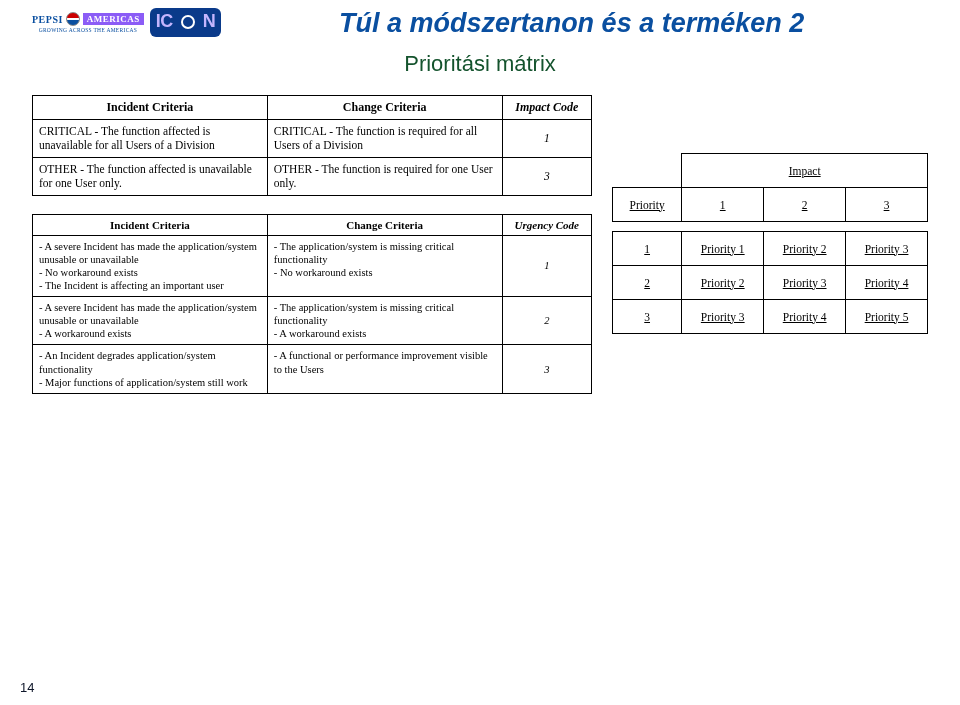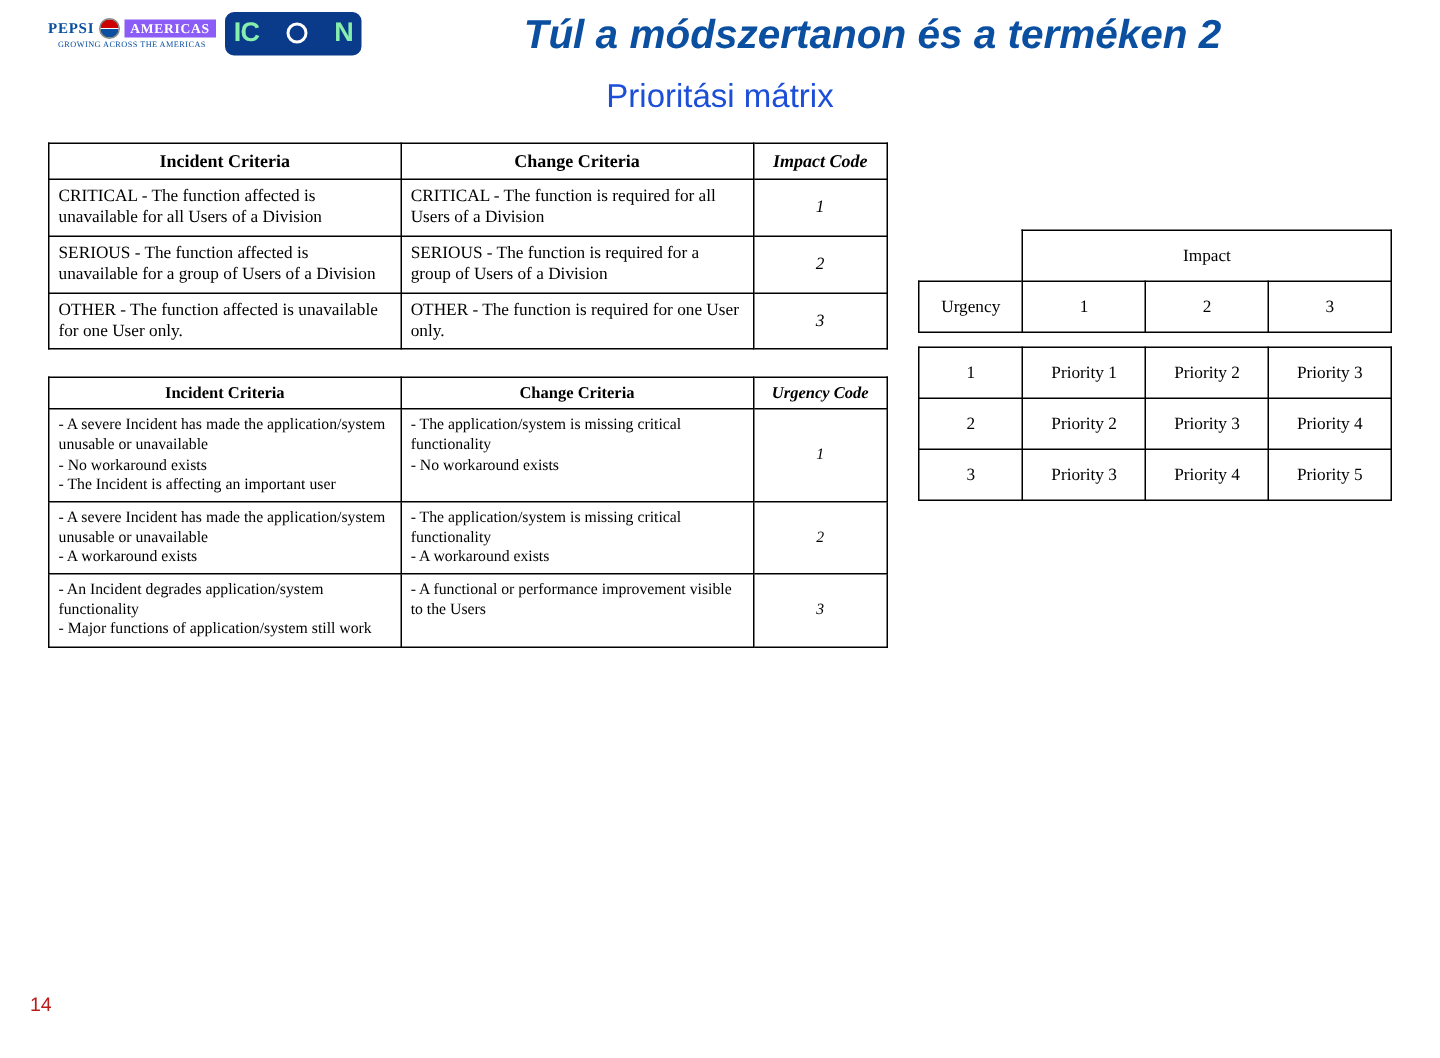--- a/index.html
+++ b/index.html
@@ -39,41 +39,41 @@
     background: linear-gradient(to bottom, #c00 0 45%, #fff 45% 55%, #0a4fa0 55% 100%);
     border: 1px solid #888;
   }
   .pepsi-text { font-size: 10px; font-weight: bold; color:#0a4fa0; letter-spacing: .5px;}
   .americas-box {
     background:#8b5cf6; color:#fff; font-size:9px; font-weight:bold;
     padding: 1px 4px; letter-spacing: .5px;
   }
   .pepsi-sub { font-size:5.5px; color:#0a4fa0; letter-spacing:.3px; margin-top:1px;}
   .icon-logo {
-    background:#0a3a8a; color:#86efac; font-weight:bold;
+    background:#0a3a8a; color:#c4b5fd; font-weight:bold;
     padding: 3px 6px 5px 6px; border-radius:6px;
     font-family: Arial, sans-serif; font-size:18px; letter-spacing:-.5px;
-    display:flex; align-items:center; gap:18px;
+    display:flex; align-items:center; gap:8px;
   }
   .icon-logo .dot { width:14px;height:14px;border-radius:50%;border:2px solid #fff; display:inline-block;}
   .title {
     flex: 1;
     text-align: center;
     font-family: "Arial", sans-serif;
     font-style: italic;
     font-weight: bold;
     font-size: 27px;
     color: #0a4fa0;
     padding-right: 20px;
   }
   .subtitle {
     text-align: center;
     font-family: Arial, sans-serif;
     font-size: 22px;
-    color: #1d4ed8;
+    color: #14532d;
     margin-top: 12px;
     margin-bottom: 18px;
   }
   .content {
     display: flex;
     padding: 0 32px;
     gap: 20px;
   }
   .leftcol { flex: 0 0 560px; }
   .rightcol { flex: 1; }
@@ -101,42 +101,43 @@
   .t2 th { font-size: 11px;}
   .t2 td { font-size: 10.5px; line-height: 1.25; margin-left: 22px;}
 
   
   .matrix-wrap { margin-top: 58px; }
   table.prio {
     border-collapse: collapse;
     width: 100%;
     font-family: "Times New Roman", Times, serif;
     font-size: 11.5px;
+    text-decoration: underline;
   }
   table.prio th, table.prio td {
     border: 1px solid #000;
     text-align: center;
     vertical-align: middle;
     padding: 10px 4px;
     height: 34px;
   }
   table.prio .noborder { border: none !important; }
   table.prio .impact-head {
     border:1px solid #000;
     font-weight: normal;
   }
   .matrix-gap td { border:none !important; height:10px !important; padding:0 !important; }
 
   .page-num {
     position: absolute;
     left: 20px;
-    bottom: 28px;
+    bottom: 10px;
     font-family: Arial, sans-serif;
     font-size: 13px;
-    color: #b91c1c;
+    color: #0f172a;
   }
 
   .justify { text-align: justify; }
 </style>
 </head>
 <body>
 
 <div class="header">
   <div class="logos">
     <div class="pepsi-logo">
@@ -167,25 +168,20 @@
         <th style="width:42%">Incident Criteria</th>
         <th style="width:42%">Change Criteria</th>
         <th class="code-col">Impact Code</th>
       </tr>
       <tr>
         <td class="justify">CRITICAL - The function affected is unavailable for all Users of a Division</td>
         <td class="justify">CRITICAL - The function is required for all Users of a Division</td>
         <td class="code-col">1</td>
       </tr>
       <tr>
-        <td class="justify">SERIOUS - The function affected is unavailable for a group of Users of a Division</td>
-        <td class="justify">SERIOUS - The function is required for a group of Users of a Division</td>
-        <td class="code-col">2</td>
-      </tr>
-      <tr>
         <td class="justify">OTHER - The function affected is unavailable for one User only.</td>
         <td class="justify">OTHER - The function is required for one User only.</td>
         <td class="code-col">3</td>
       </tr>
     </tbody>
       </table>
 
     <table class="mat t2">
       <tbody>
           <tr>
@@ -221,21 +217,21 @@
 
   <div class="rightcol">
     <div class="matrix-wrap">
       <table class="prio">
         <tbody>
             <tr>
           <td class="noborder" style="width:22%"></td>
           <td class="impact-head" colspan="3">Impact</td>
         </tr>
         <tr>
-          <td>Urgency</td>
+          <td>Priority</td>
           <td>1</td>
           <td>2</td>
           <td>3</td>
         </tr>
         <tr class="matrix-gap">
               <td></td>
               <td></td>
               <td></td>
               <td></td>
             </tr>

